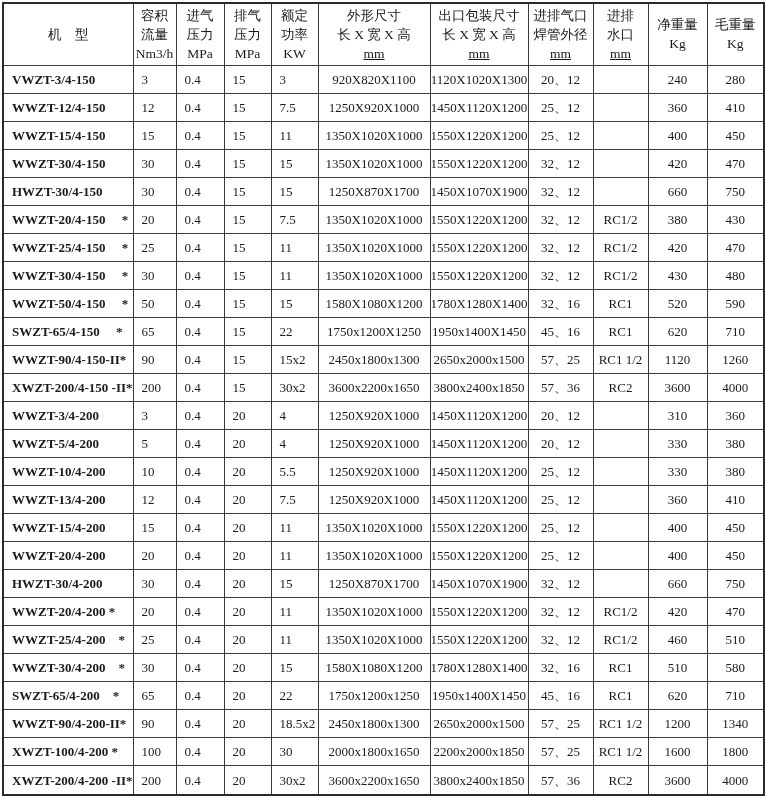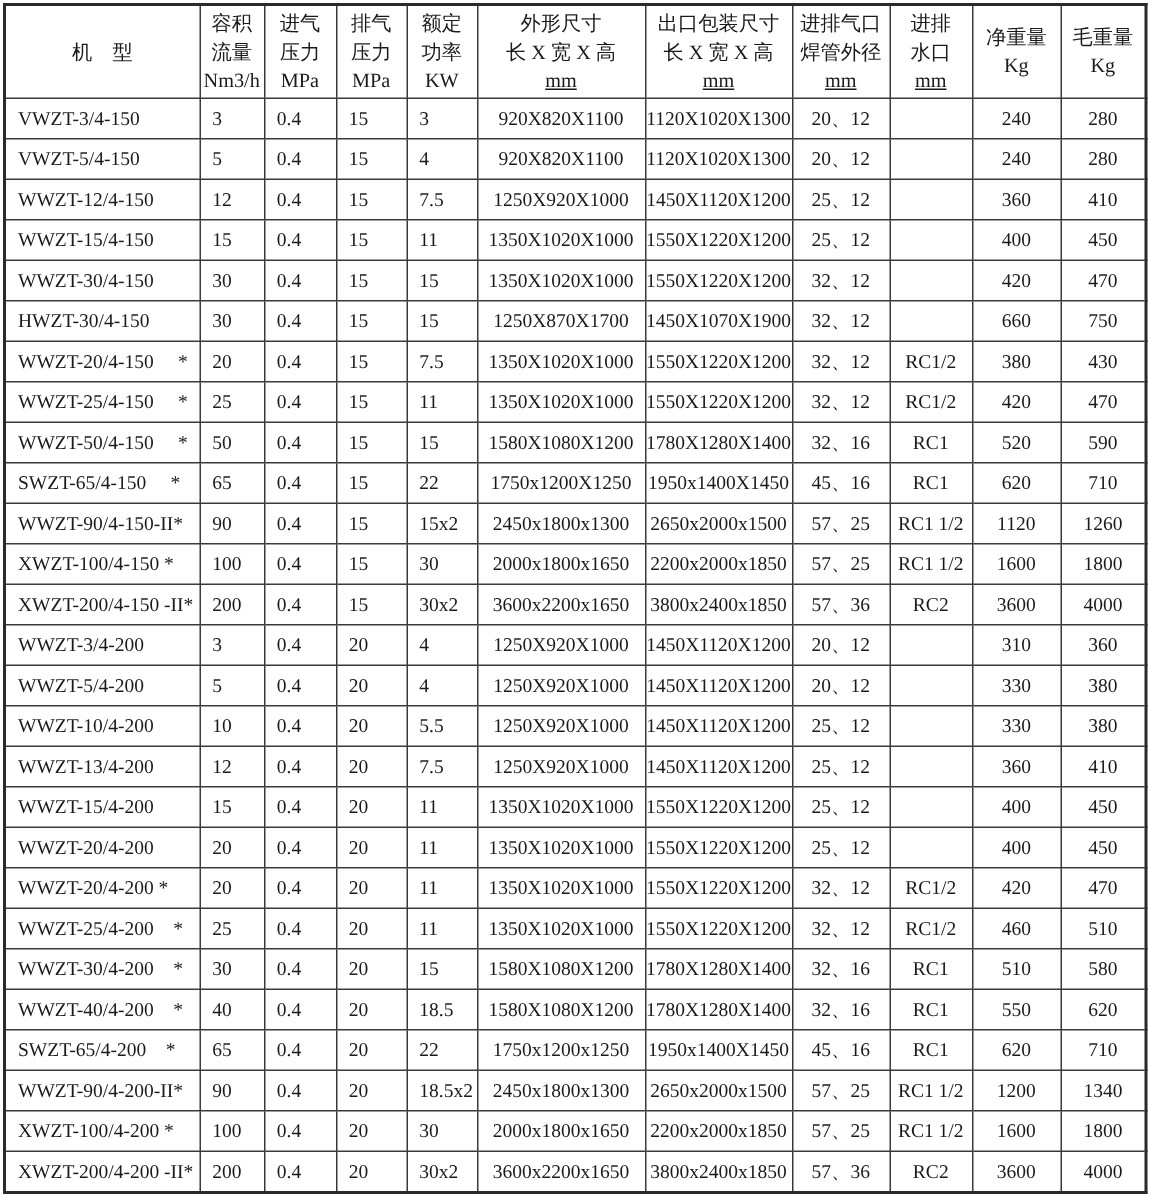--- a/index.html
+++ b/index.html
@@ -38,21 +38,21 @@
     font-size: 13.5px;
   }
   thead th div { line-height: 19px; white-space: pre; }
   thead th div.u { text-decoration: underline; }
   tbody td {
     font-size: 13px;
     line-height: 1;
   }
   
   tbody td:nth-child(-n+5) { text-align: left; padding-left: 8px; }
-  tbody td:nth-child(1) { white-space: pre; }
+  tbody td:nth-child(1) { white-space: pre; font-weight: bold; }
   tbody td:nth-child(n+6) { text-align: center; }
 </style>
 </head>
 <body>
 
 <div class="page">
   <table class="spec">
     <colgroup>
       <col style="width:130px">
       <col style="width:43px">
@@ -129,33 +129,20 @@
           <td>15</td>
           <td>3</td>
           <td>920X820X1100</td>
           <td>1120X1020X1300</td>
           <td>20、12</td>
           <td></td>
           <td>240</td>
           <td>280</td>
         </tr>
         <tr>
-          <td>VWZT-5/4-150</td>
-          <td>5</td>
-          <td>0.4</td>
-          <td>15</td>
-          <td>4</td>
-          <td>920X820X1100</td>
-          <td>1120X1020X1300</td>
-          <td>20、12</td>
-          <td></td>
-          <td>240</td>
-          <td>280</td>
-        </tr>
-        <tr>
           <td>WWZT-12/4-150</td>
           <td>12</td>
           <td>0.4</td>
           <td>15</td>
           <td>7.5</td>
           <td>1250X920X1000</td>
           <td>1450X1120X1200</td>
           <td>25、12</td>
           <td></td>
           <td>360</td>
@@ -218,20 +205,33 @@
           <td>25</td>
           <td>0.4</td>
           <td>15</td>
           <td>11</td>
           <td>1350X1020X1000</td>
           <td>1550X1220X1200</td>
           <td>32、12</td>
           <td>RC1/2</td>
           <td>420</td>
           <td>470</td>
+        </tr>
+        <tr>
+          <td>WWZT-30/4-150     *</td>
+          <td>30</td>
+          <td>0.4</td>
+          <td>15</td>
+          <td>11</td>
+          <td>1350X1020X1000</td>
+          <td>1550X1220X1200</td>
+          <td>32、12</td>
+          <td>RC1/2</td>
+          <td>430</td>
+          <td>480</td>
         </tr>
         <tr>
           <td>WWZT-50/4-150     *</td>
           <td>50</td>
           <td>0.4</td>
           <td>15</td>
           <td>15</td>
           <td>1580X1080X1200</td>
           <td>1780X1280X1400</td>
           <td>32、16</td>
@@ -259,33 +259,20 @@
           <td>15</td>
           <td>15x2</td>
           <td>2450x1800x1300</td>
           <td>2650x2000x1500</td>
           <td>57、25</td>
           <td>RC1 1/2</td>
           <td>1120</td>
           <td>1260</td>
         </tr>
         <tr>
-          <td>XWZT-100/4-150 *</td>
-          <td>100</td>
-          <td>0.4</td>
-          <td>15</td>
-          <td>30</td>
-          <td>2000x1800x1650</td>
-          <td>2200x2000x1850</td>
-          <td>57、25</td>
-          <td>RC1 1/2</td>
-          <td>1600</td>
-          <td>1800</td>
-        </tr>
-        <tr>
           <td>XWZT-200/4-150 -II*</td>
           <td>200</td>
           <td>0.4</td>
           <td>15</td>
           <td>30x2</td>
           <td>3600x2200x1650</td>
           <td>3800x2400x1850</td>
           <td>57、36</td>
           <td>RC2</td>
           <td>3600</td>
@@ -363,20 +350,33 @@
           <td>20</td>
           <td>11</td>
           <td>1350X1020X1000</td>
           <td>1550X1220X1200</td>
           <td>25、12</td>
           <td></td>
           <td>400</td>
           <td>450</td>
         </tr>
         <tr>
+          <td>HWZT-30/4-200</td>
+          <td>30</td>
+          <td>0.4</td>
+          <td>20</td>
+          <td>15</td>
+          <td>1250X870X1700</td>
+          <td>1450X1070X1900</td>
+          <td>32、12</td>
+          <td></td>
+          <td>660</td>
+          <td>750</td>
+        </tr>
+        <tr>
           <td>WWZT-20/4-200 *</td>
           <td>20</td>
           <td>0.4</td>
           <td>20</td>
           <td>11</td>
           <td>1350X1020X1000</td>
           <td>1550X1220X1200</td>
           <td>32、12</td>
           <td>RC1/2</td>
           <td>420</td>
@@ -400,33 +400,20 @@
           <td>30</td>
           <td>0.4</td>
           <td>20</td>
           <td>15</td>
           <td>1580X1080X1200</td>
           <td>1780X1280X1400</td>
           <td>32、16</td>
           <td>RC1</td>
           <td>510</td>
           <td>580</td>
-        </tr>
-        <tr>
-          <td>WWZT-40/4-200    *</td>
-          <td>40</td>
-          <td>0.4</td>
-          <td>20</td>
-          <td>18.5</td>
-          <td>1580X1080X1200</td>
-          <td>1780X1280X1400</td>
-          <td>32、16</td>
-          <td>RC1</td>
-          <td>550</td>
-          <td>620</td>
         </tr>
         <tr>
           <td>SWZT-65/4-200    *</td>
           <td>65</td>
           <td>0.4</td>
           <td>20</td>
           <td>22</td>
           <td>1750x1200x1250</td>
           <td>1950x1400X1450</td>
           <td>45、16</td>

